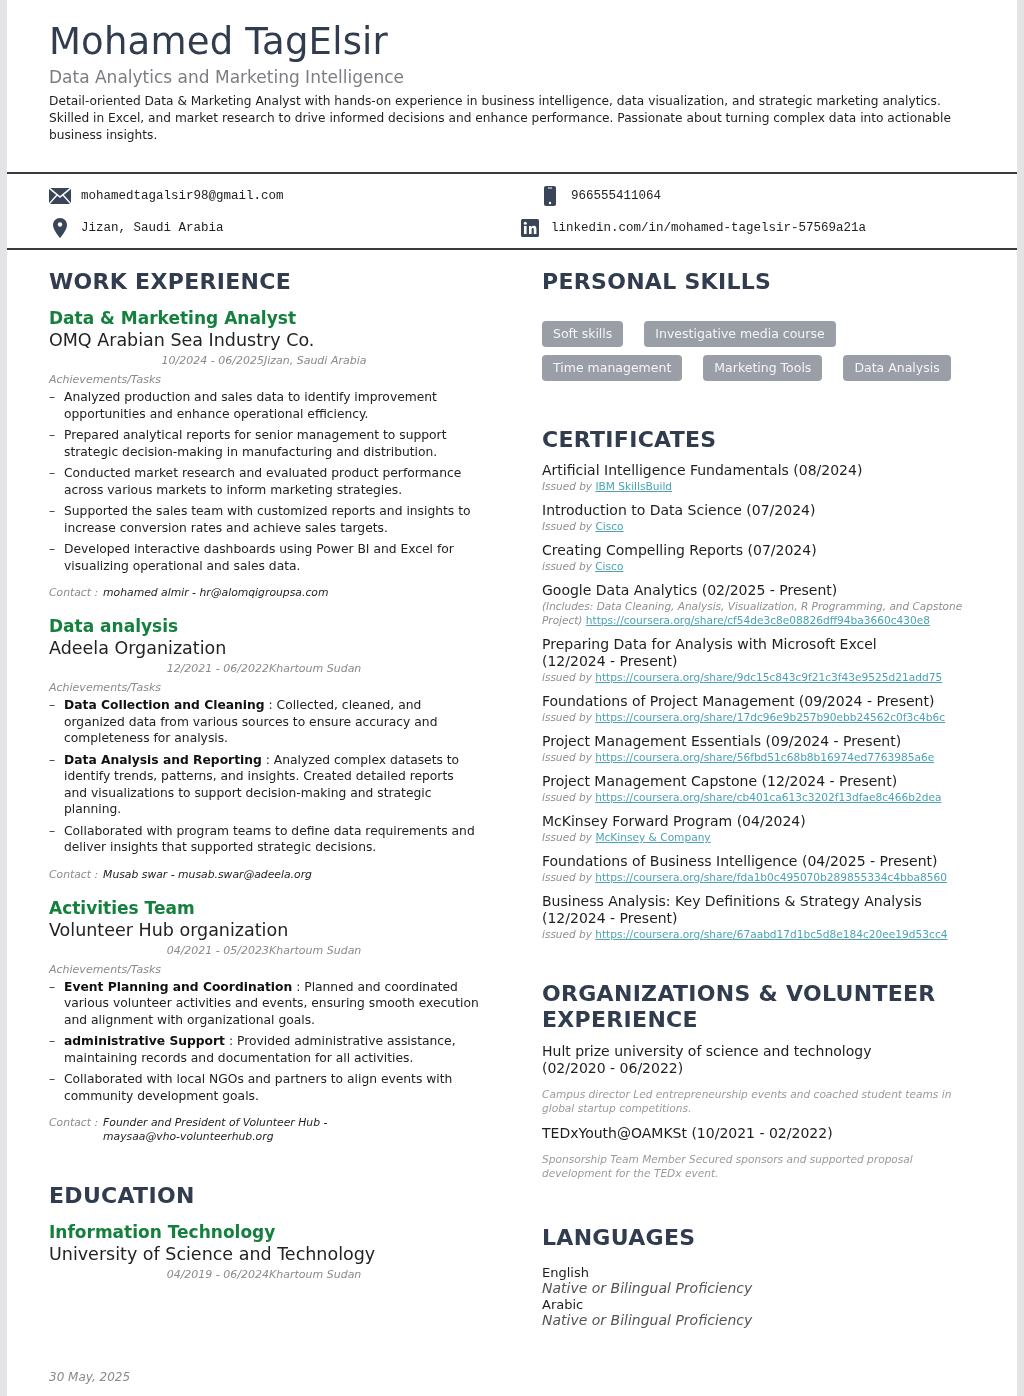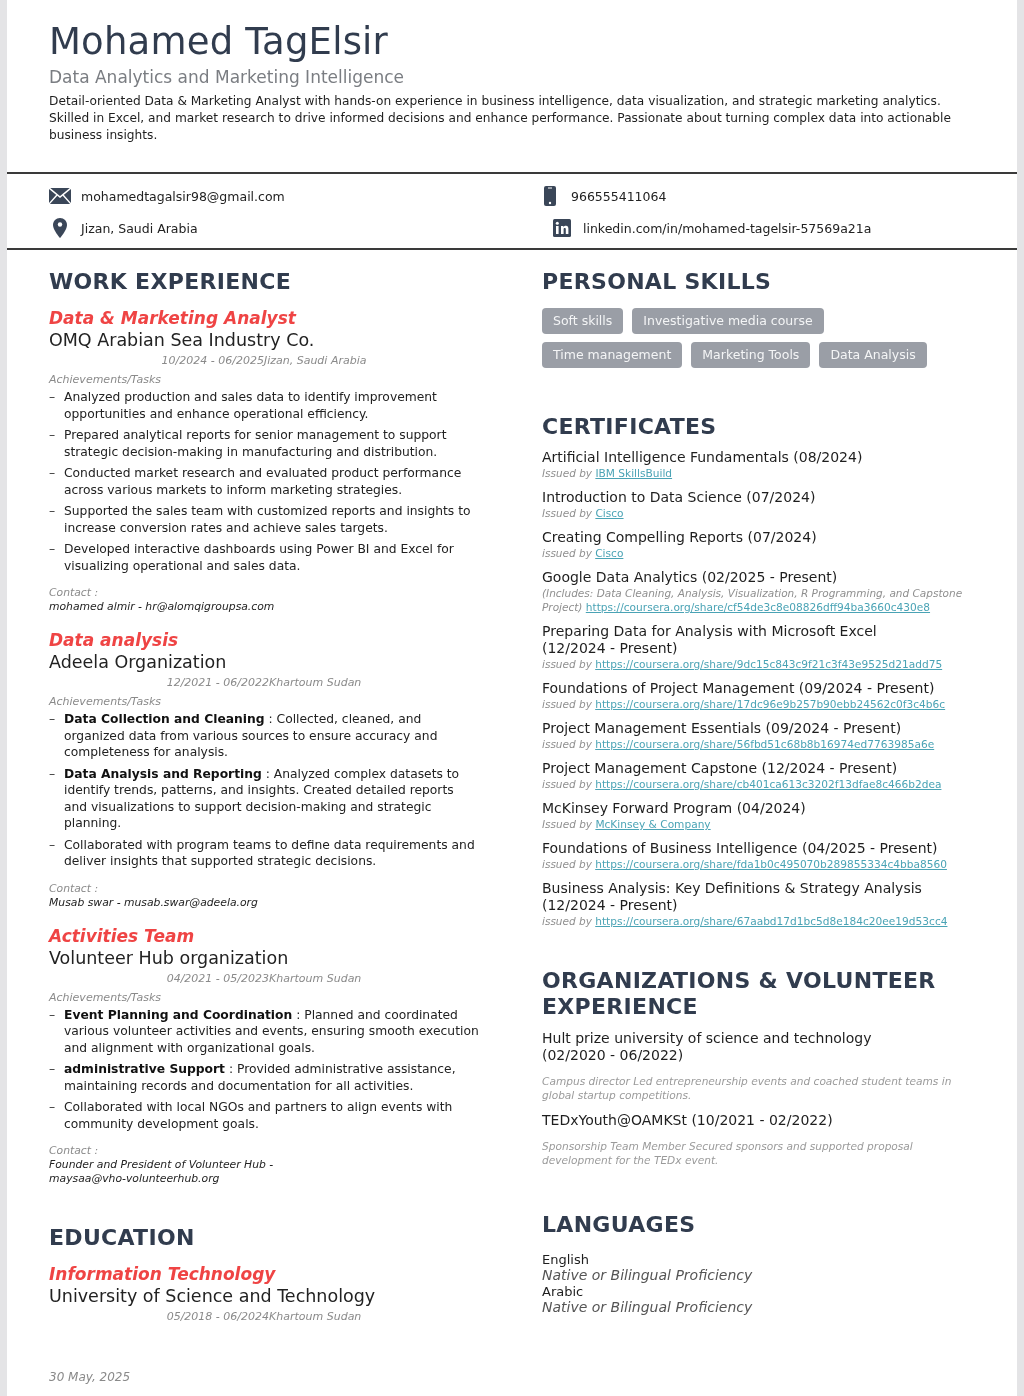--- a/index.html
+++ b/index.html
@@ -9,41 +9,41 @@
     position: absolute; left: 7px; top: 0; width: 1010px; height: 1396px;
     background: #ffffff;
   }
   .header { position: absolute; left: 42px; top: 20px; width: 920px; }
   .name { font-size: 37px; font-weight: 400; color: #313c4e; letter-spacing: 0.2px; line-height: 44px; }
   .subtitle { font-size: 17px; color: #7a7d82; margin-top: 2px; line-height: 22px; }
   .summary { font-size: 12.2px; line-height: 17px; color: #1e1e1e; margin-top: 5px; width: 915px; }
 
   .rule { position: absolute; left: 0; width: 1010px; height: 2px; background: #3a3a3a; }
   .contacts { position: absolute; left: 0; top: 174px; width: 1010px; height: 74px; }
-  .contact { position: absolute; display: flex; align-items: center; font-size: 12.5px; color: #222; }
+  .contact { position: absolute; display: flex; align-items: center; font-size: 12.5px; color: #222; font-family: Liberation Mono, monospace; }
   .contact .ic { width: 22px; height: 20px; margin-right: 10px; display: flex; align-items: center; justify-content: center; }
 
   .col-left { position: absolute; left: 42px; top: 268px; width: 430px; }
   .col-right { position: absolute; left: 535px; top: 268px; width: 430px; }
 
   .section-title { font-size: 22px; font-weight: 700; color: #313c4e; letter-spacing: 0.3px; line-height: 28px; }
   .job { margin-top: 8px; }
-  .job-title { font-size: 17px; font-weight: 700; color: #ef4444; line-height: 21px; font-style: italic; }
+  .job-title { font-size: 17px; font-weight: 700; color: #15803d; line-height: 21px; }
   .job-org { font-size: 17.5px; color: #222; line-height: 22px; }
   .meta-row { display: flex; justify-content: center; font-size: 11px; font-style: italic; color: #8a8a8a; margin-top: 2px; line-height: 15px; }
   .tasks-label { font-size: 11px; font-style: italic; color: #8a8a8a; margin-top: 4px; line-height: 15px; }
   .tasks { list-style: none; margin-top: 2px; }
   .tasks li { position: relative; padding-left: 15px; font-size: 12.3px; line-height: 16.5px; color: #222; margin-bottom: 5px; }
   .tasks li::before { content: "–"; position: absolute; left: 0; top: 0; color: #333; }
   .tasks li b { font-weight: 700; color: #111; }
-  .contact-line { display: flex; font-size: 10.8px; font-style: italic; margin-top: 12px; line-height: 14px; flex-direction: column; }
+  .contact-line { display: flex; font-size: 10.8px; font-style: italic; margin-top: 12px; line-height: 14px; }
   .contact-line .lbl { color: #8a8a8a; margin-right: 5px; white-space: nowrap; }
   .contact-line .val { color: #222; }
 
-  .skills { display: flex; flex-wrap: wrap; gap: 8px 9px; margin-top: 12px; width: 420px; }
+  .skills { display: flex; flex-wrap: wrap; gap: 8px 21px; margin-top: 25px; width: 420px; }
   .skill { background: #9a9ea6; color: #f4f5f6; font-size: 12.5px; padding: 4px 11px; border-radius: 4px; line-height: 18px; }
 
   .cert { margin-top: 9px; }
   .cert-title { font-size: 14px; color: #1e1e1e; line-height: 17px; }
   .cert-sub { font-size: 10.5px; font-style: italic; color: #8f8f8f; line-height: 14px; }
   .cert-sub a { color: #4aa3b5; text-decoration: underline; font-style: normal; font-size: 10.6px; }
 
   .org { margin-top: 10px; }
   .org-title { font-size: 14px; color: #1e1e1e; line-height: 17px; }
   .org-desc { font-size: 10.6px; font-style: italic; color: #9a9a9a; line-height: 14px; margin-top: 10px; }
@@ -91,21 +91,21 @@
     <div class="contact" style="left:532px; top:12px;">
       <span class="ic">
         <svg width="12" height="20" viewBox="0 0 12 20">
             <rect x="0" y="0" width="12" height="20" rx="2" fill="#3a4658"></rect>
             <rect x="4" y="1.5" width="4" height="1" fill="#fff"></rect>
             <circle cx="6" cy="17" r="1.2" fill="#fff"></circle>
           </svg>
       </span>
       <span>966555411064</span>
     </div>
-    <div class="contact" style="left:544px; top:44px;">
+    <div class="contact" style="left:512px; top:44px;">
       <span class="ic">
         <svg width="18" height="18" viewBox="0 0 18 18">
             <rect x="0" y="0" width="18" height="18" rx="1.5" fill="#3a4658"></rect>
             <rect x="3" y="7" width="2.6" height="8" fill="#fff"></rect>
             <circle cx="4.3" cy="4.2" r="1.5" fill="#fff"></circle>
             <path d="M8 7 H10.4 V8.2 C11 7.2 12 6.8 13 6.8 C14.6 6.8 15.4 7.8 15.4 9.8 V15 H12.8 V10.3 C12.8 9.4 12.4 9 11.7 9 C11 9 10.6 9.5 10.6 10.4 V15 H8 Z" fill="#fff"></path>
           </svg>
       </span>
       <span>linkedin.com/in/mohamed-tagelsir-57569a21a</span>
     </div>
@@ -173,21 +173,21 @@
         <span class="lbl">Contact :</span>
         <span class="val" style="width:300px;">Founder and President of Volunteer Hub  -  maysaa@vho-volunteerhub.org</span>
       </div>
     </div>
 
     <div class="section-title" style="margin-top:38px;">EDUCATION</div>
     <div class="job" style="margin-top:12px;">
       <div class="job-title">Information Technology</div>
       <div class="job-org">University of Science and Technology</div>
       <div class="meta-row">
-        <span>05/2018 - 06/2024</span>
+        <span>04/2019 - 06/2024</span>
         <span>Khartoum Sudan</span>
       </div>
     </div>
   </div>
 
   <div class="col-right">
     <div class="section-title">PERSONAL SKILLS</div>
     <div class="skills">
       <span class="skill">Soft skills</span>
       <span class="skill">Investigative media course</span>

